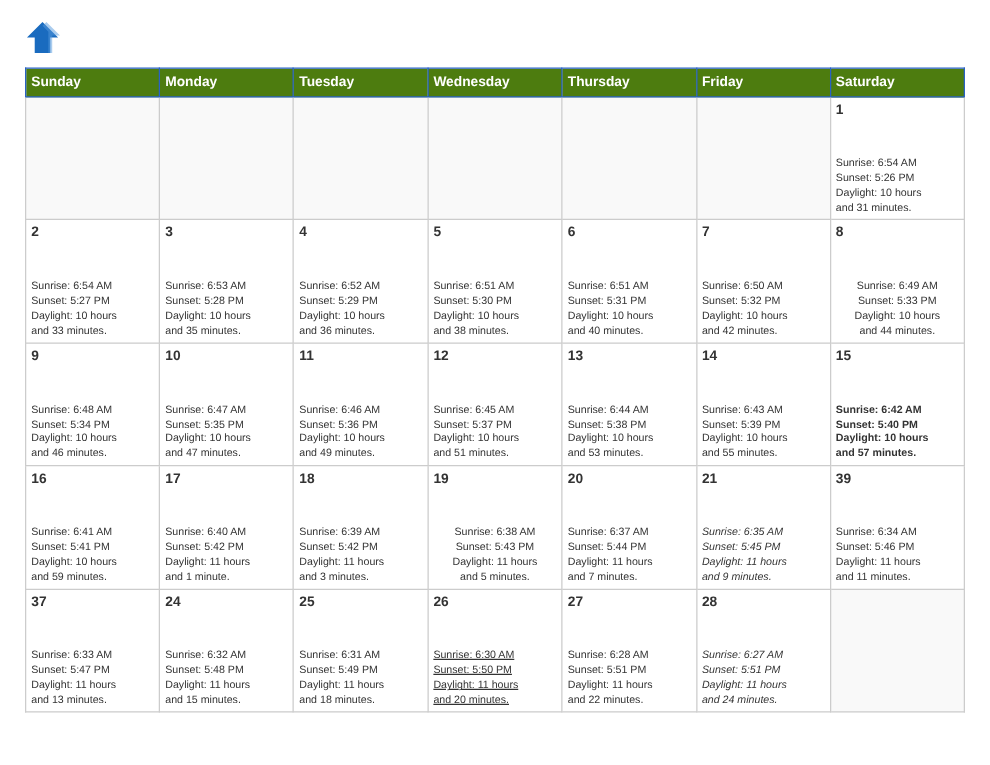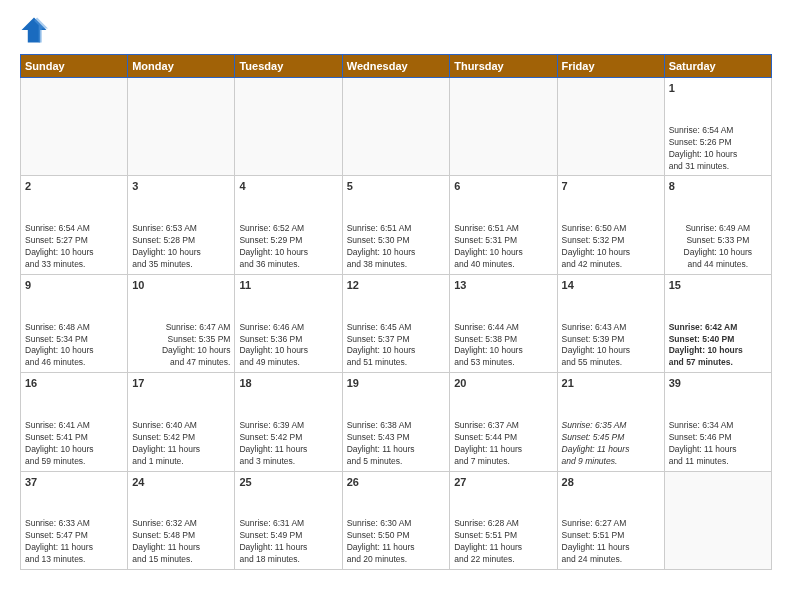--- a/index.html
+++ b/index.html
@@ -49,21 +49,21 @@
     .location {
       font-size: 14px;
       color: #555;
     }
     .calendar {
       width: 100%;
       border-collapse: collapse;
       font-size: 9.5px;
     }
     .calendar th {
-      background-color: #a16207;
+      background-color: #4d7c0f;
       color: #fff;
       padding: 5px 4px;
       text-align: left;
       font-size: 11px;
       font-weight: bold;
       border: 1px solid #2962c4;
     }
     .calendar td {
       border: 1px solid #ccc;
       vertical-align: top;
@@ -193,21 +193,21 @@
         <tr>
           <td>
             <span class="day-num">9</span>
             <div class="day-info" style="white-space: pre-line;">Sunrise: 6:48 AM
 Sunset: 5:34 PM
 Daylight: 10 hours
 and 46 minutes.</div>
           </td>
           <td>
             <span class="day-num">10</span>
-            <div class="day-info" style="white-space: pre-line; text-align: right;">Sunrise: 6:47 AM
+            <div class="day-info" style="white-space: pre-line;">Sunrise: 6:47 AM
 Sunset: 5:35 PM
 Daylight: 10 hours
 and 47 minutes.</div>
           </td>
           <td>
             <span class="day-num">11</span>
             <div class="day-info" style="white-space: pre-line;">Sunrise: 6:46 AM
 Sunset: 5:36 PM
 Daylight: 10 hours
 and 49 minutes.</div>
@@ -258,21 +258,21 @@
           </td>
           <td>
             <span class="day-num">18</span>
             <div class="day-info" style="white-space: pre-line;">Sunrise: 6:39 AM
 Sunset: 5:42 PM
 Daylight: 11 hours
 and 3 minutes.</div>
           </td>
           <td>
             <span class="day-num">19</span>
-            <div class="day-info" style="white-space: pre-line;">Sunrise: 6:38 AM
+            <div class="day-info" style="white-space: pre-line; text-align: center;">Sunrise: 6:38 AM
 Sunset: 5:43 PM
 Daylight: 11 hours
 and 5 minutes.</div>
           </td>
           <td>
             <span class="day-num">20</span>
             <div class="day-info" style="white-space: pre-line;">Sunrise: 6:37 AM
 Sunset: 5:44 PM
 Daylight: 11 hours
 and 7 minutes.</div>
@@ -309,35 +309,35 @@
           </td>
           <td>
             <span class="day-num">25</span>
             <div class="day-info" style="white-space: pre-line;">Sunrise: 6:31 AM
 Sunset: 5:49 PM
 Daylight: 11 hours
 and 18 minutes.</div>
           </td>
           <td>
             <span class="day-num">26</span>
-            <div class="day-info" style="white-space: pre-line;">Sunrise: 6:30 AM
+            <div class="day-info" style="white-space: pre-line; text-decoration: underline;">Sunrise: 6:30 AM
 Sunset: 5:50 PM
 Daylight: 11 hours
 and 20 minutes.</div>
           </td>
           <td>
             <span class="day-num">27</span>
             <div class="day-info" style="white-space: pre-line;">Sunrise: 6:28 AM
 Sunset: 5:51 PM
 Daylight: 11 hours
 and 22 minutes.</div>
           </td>
           <td>
             <span class="day-num">28</span>
-            <div class="day-info" style="white-space: pre-line;">Sunrise: 6:27 AM
+            <div class="day-info" style="white-space: pre-line; font-style: italic;">Sunrise: 6:27 AM
 Sunset: 5:51 PM
 Daylight: 11 hours
 and 24 minutes.</div>
           </td>
           <td class="empty"></td>
         </tr>
       </tbody>
   </table>
 </div>
 

